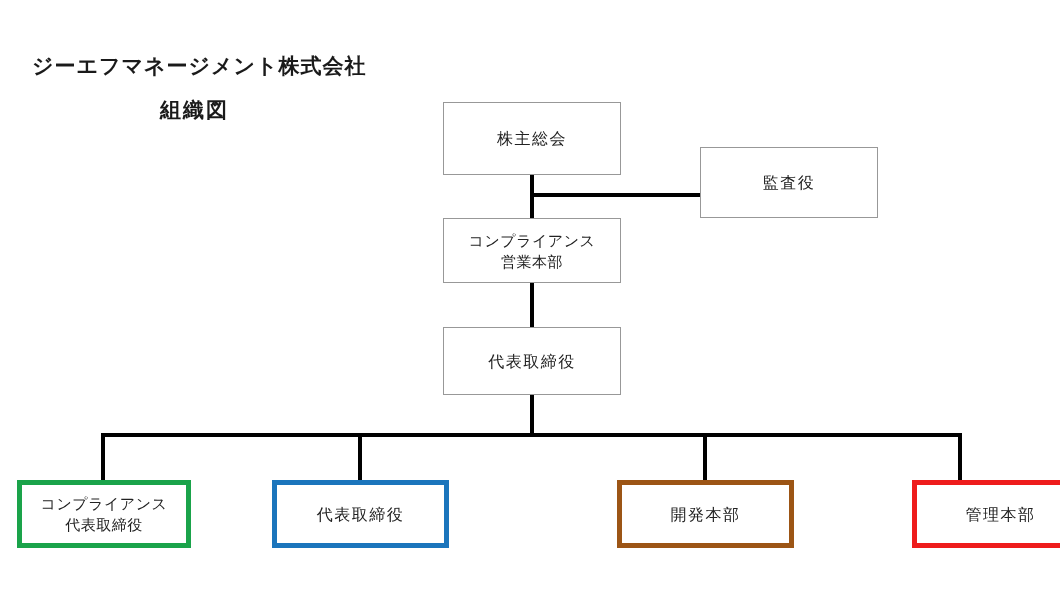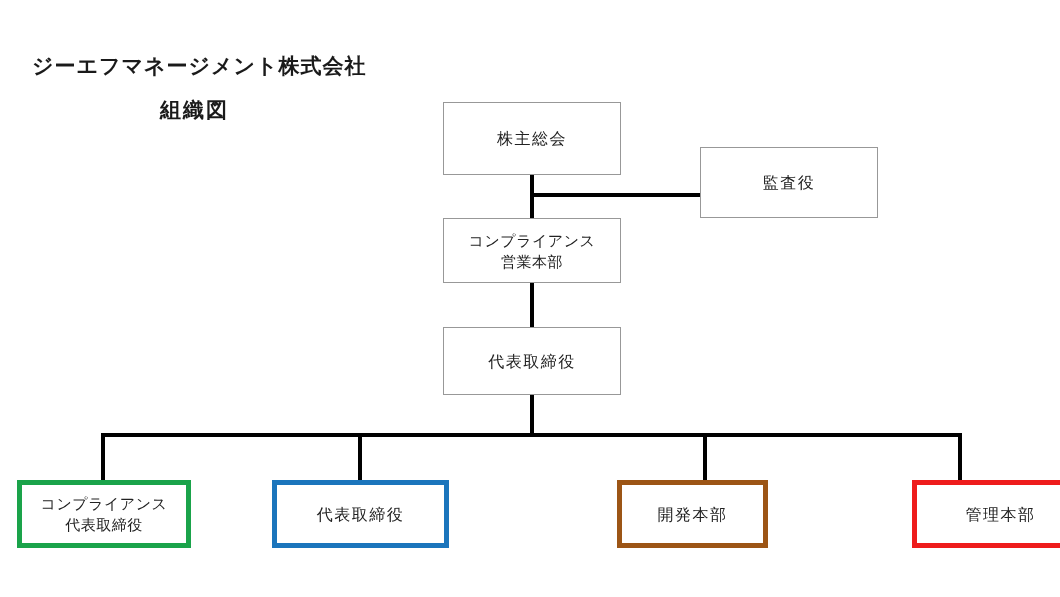--- a/index.html
+++ b/index.html
@@ -24,21 +24,21 @@
   .gray-border{border:1px solid #3b82f6;}
 
   .node-shareholders{left:443px;top:102px;width:178px;height:73px;}
   .node-auditor{left:700px;top:147px;width:178px;height:71px;}
   .node-committee{left:443px;top:218px;width:178px;height:65px;font-size:15px;letter-spacing:0.5px;}
   .node-ceo{left:443px;top:327px;width:178px;height:68px;}
 
   .node-division{top:480px;height:68px;border-style:solid;border-width:5px;}
   .node-div-compliance{left:17px;width:174px;font-size:15px;letter-spacing:0.5px;}
   .node-div-sales{left:272px;width:177px;}
-  .node-div-dev{left:617px;width:151px;}
+  .node-div-dev{left:617px;width:177px;}
   .node-div-admin{left:872px;width:177px;}
 
   .connector{position:absolute;background:#000;z-index:1;}
   .conn-v1{left:530px;top:174px;width:4px;height:46px;}
   .conn-h1{left:532px;top:193px;width:170px;height:4px;}
   .conn-v2{left:530px;top:282px;width:4px;height:47px;}
   .conn-v3{left:530px;top:394px;width:4px;height:41px;}
   .conn-bus{left:101px;top:433px;width:861px;height:4px;}
   .conn-d1{left:101px;top:433px;width:4px;height:47px;}
   .conn-d2{left:358px;top:433px;width:4px;height:47px;}

